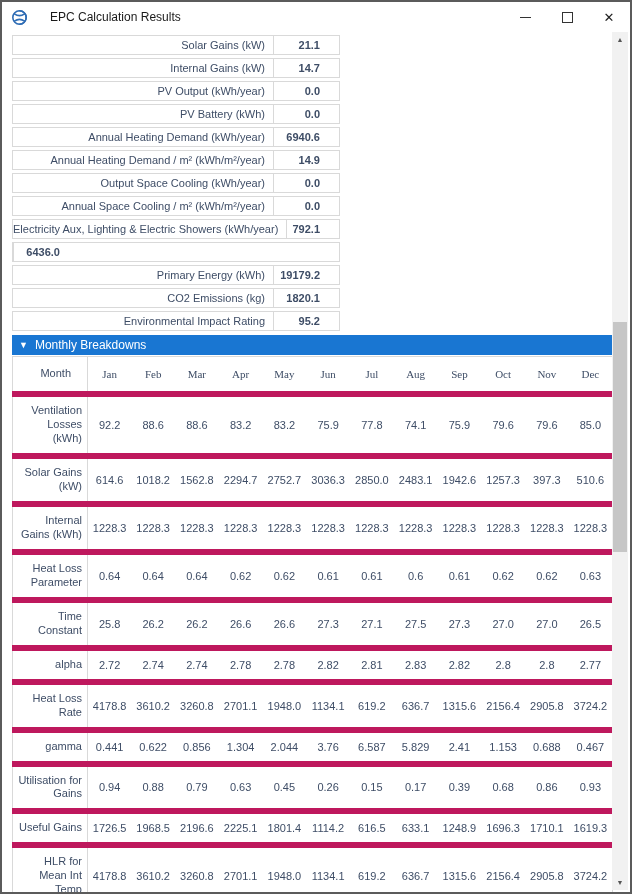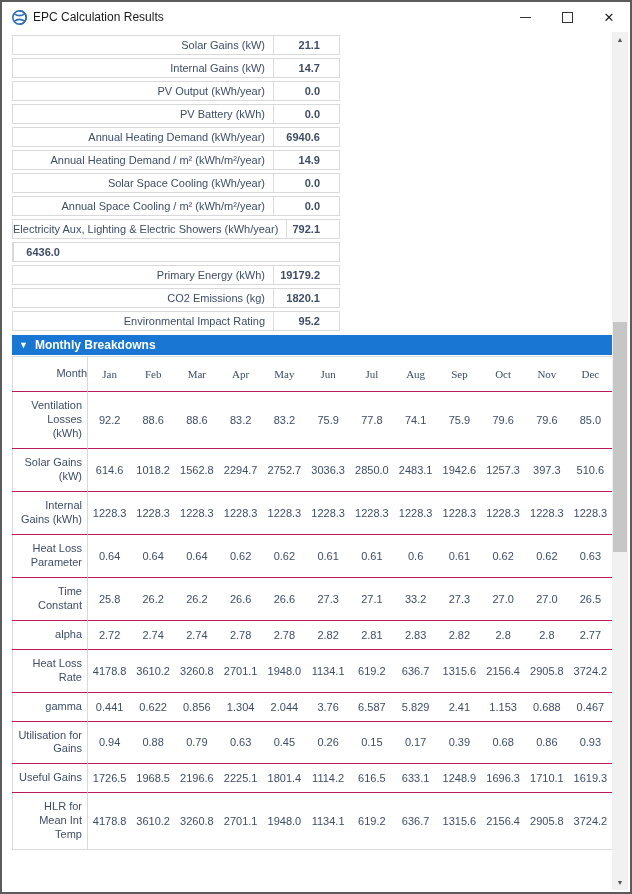--- a/index.html
+++ b/index.html
@@ -6,21 +6,21 @@
   body { width:632px; height:894px; overflow:hidden;
          font-family:"Liberation Sans", sans-serif; }
 
   .window { position:relative; width:632px; height:894px; box-sizing:border-box;
             border:2px solid #5b5b5b; background:#fff; overflow:hidden; }
 
   
   .titlebar { height:30px; display:flex; align-items:center; padding-left:9px; background:#fff; }
   .logo { width:17px; height:17px; flex:0 0 auto; }
   .logo svg { width:17px; height:17px; display:block; }
-  .win-title { margin-left:5px; font-size:12px; color:#1a1a1a; white-space:nowrap; }
+  .win-title { margin-left:22px; font-size:12px; color:#1a1a1a; white-space:nowrap; }
   .controls { margin-left:auto; display:flex; height:100%; }
   .ctl { width:42px; height:100%; display:flex; align-items:center; justify-content:center; cursor:default; }
   .min-glyph { width:11px; border-top:1px solid #333; display:block; }
   .max-glyph { width:9px; height:9px; border:1px solid #333; display:block; }
   .close-glyph { font-size:13px; color:#222; line-height:1; }
 
   
   .content { position:absolute; left:2px; top:30px; padding-left:8px; }
 
   
@@ -30,32 +30,32 @@
              font-size:11px; color:#3e4d66; background:#fff; }
   .sum-label { flex:1; text-align:right; padding-right:8px; white-space:nowrap; }
   .sum-div { align-self:stretch; border-left:1px solid #d9d9d9; }
   .sum-value { width:65px; text-align:right; padding-right:19px; box-sizing:border-box;font-weight:bold; }
 
   
   .section-bar { width:601px; height:20px; box-sizing:border-box; margin-top:4px;
                  background:#1976d2; color:#fff; display:flex; align-items:center;
                  padding-left:7px; }
   .section-bar .tri { font-size:9px; margin-right:7px; }
-  .section-bar .sec-title { font-size:12px; font-weight:bold; }
+  .section-bar .sec-title { font-size:12px; font-weight:normal; }
 
   
   table.monthly { width:601px; border-collapse:collapse; table-layout:fixed;
                   margin-top:1px; font-size:11px; color:#3e4d66;
                   border:1px solid #d9d9d9; }
   table.monthly th, table.monthly td { font-weight:normal; vertical-align:middle; }
-  table.monthly tr + tr, table.monthly tbody tr { border-top:1px solid #be185d; }
+  table.monthly tr + tr, table.monthly tbody tr { border-top:6px solid #be185d; }
   th.row-label { text-align:right; padding:7px 5px; border-right:1px solid #d9d9d9;
                  line-height:1.27; word-wrap:break-word; }
   th.month-h { font-weight:bold; text-align:center; padding:10px 0;font-family:Liberation Serif, serif; }
-  th.corner { padding:10px 0; }
+  th.corner { padding:10px 16px; }
   td.val { text-align:center; padding:7px 0; }
 
   
   .scrollbar { position:absolute; top:30px; right:2px; bottom:2px; width:16px;
                background:#f1f1f1; }
   .sb-btn { height:15px; display:flex; align-items:center; justify-content:center;
             font-size:7px; color:#555; }
   .sb-btn-down { position:absolute; bottom:0; left:0; right:0; }
   .sb-thumb { position:absolute; top:290px; left:1px; width:14px; height:230px;
               background:#c6c6c6; }
@@ -116,21 +116,21 @@
           <div class="sum-label">Annual Heating Demand (kWh/year)</div>
           <div class="sum-div"></div>
           <div class="sum-value">6940.6</div>
         </div>
         <div class="sum-row">
           <div class="sum-label">Annual Heating Demand / m² (kWh/m²/year)</div>
           <div class="sum-div"></div>
           <div class="sum-value">14.9</div>
         </div>
         <div class="sum-row">
-          <div class="sum-label">Solar Space Cooling (kWh/year)</div>
+          <div class="sum-label">Output Space Cooling (kWh/year)</div>
           <div class="sum-div"></div>
           <div class="sum-value">0.0</div>
         </div>
         <div class="sum-row">
           <div class="sum-label">Annual Space Cooling / m² (kWh/m²/year)</div>
           <div class="sum-div"></div>
           <div class="sum-value">0.0</div>
         </div>
         <div class="sum-row">
           <div class="sum-label">Electricity Aux, Lighting &amp; Electric Showers (kWh/year)</div>
@@ -259,21 +259,21 @@
           </tr>
           <tr>
             <th class="row-label">Time Constant</th>
             <td class="val">25.8</td>
             <td class="val">26.2</td>
             <td class="val">26.2</td>
             <td class="val">26.6</td>
             <td class="val">26.6</td>
             <td class="val">27.3</td>
             <td class="val">27.1</td>
-            <td class="val">33.2</td>
+            <td class="val">27.5</td>
             <td class="val">27.3</td>
             <td class="val">27.0</td>
             <td class="val">27.0</td>
             <td class="val">26.5</td>
           </tr>
           <tr>
             <th class="row-label">alpha</th>
             <td class="val">2.72</td>
             <td class="val">2.74</td>
             <td class="val">2.74</td>

